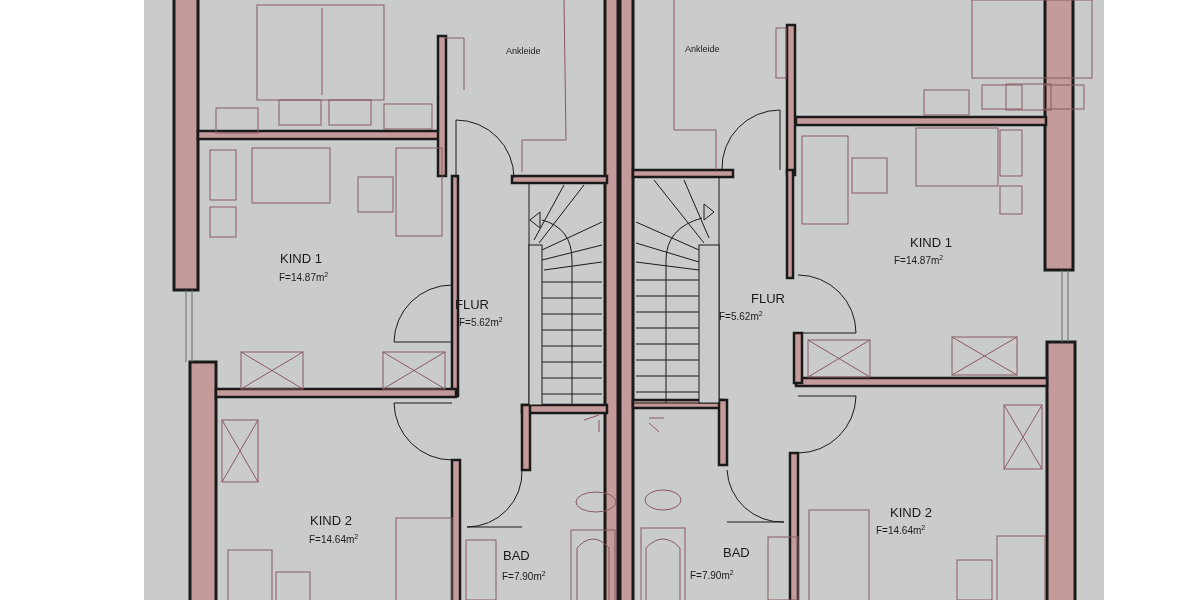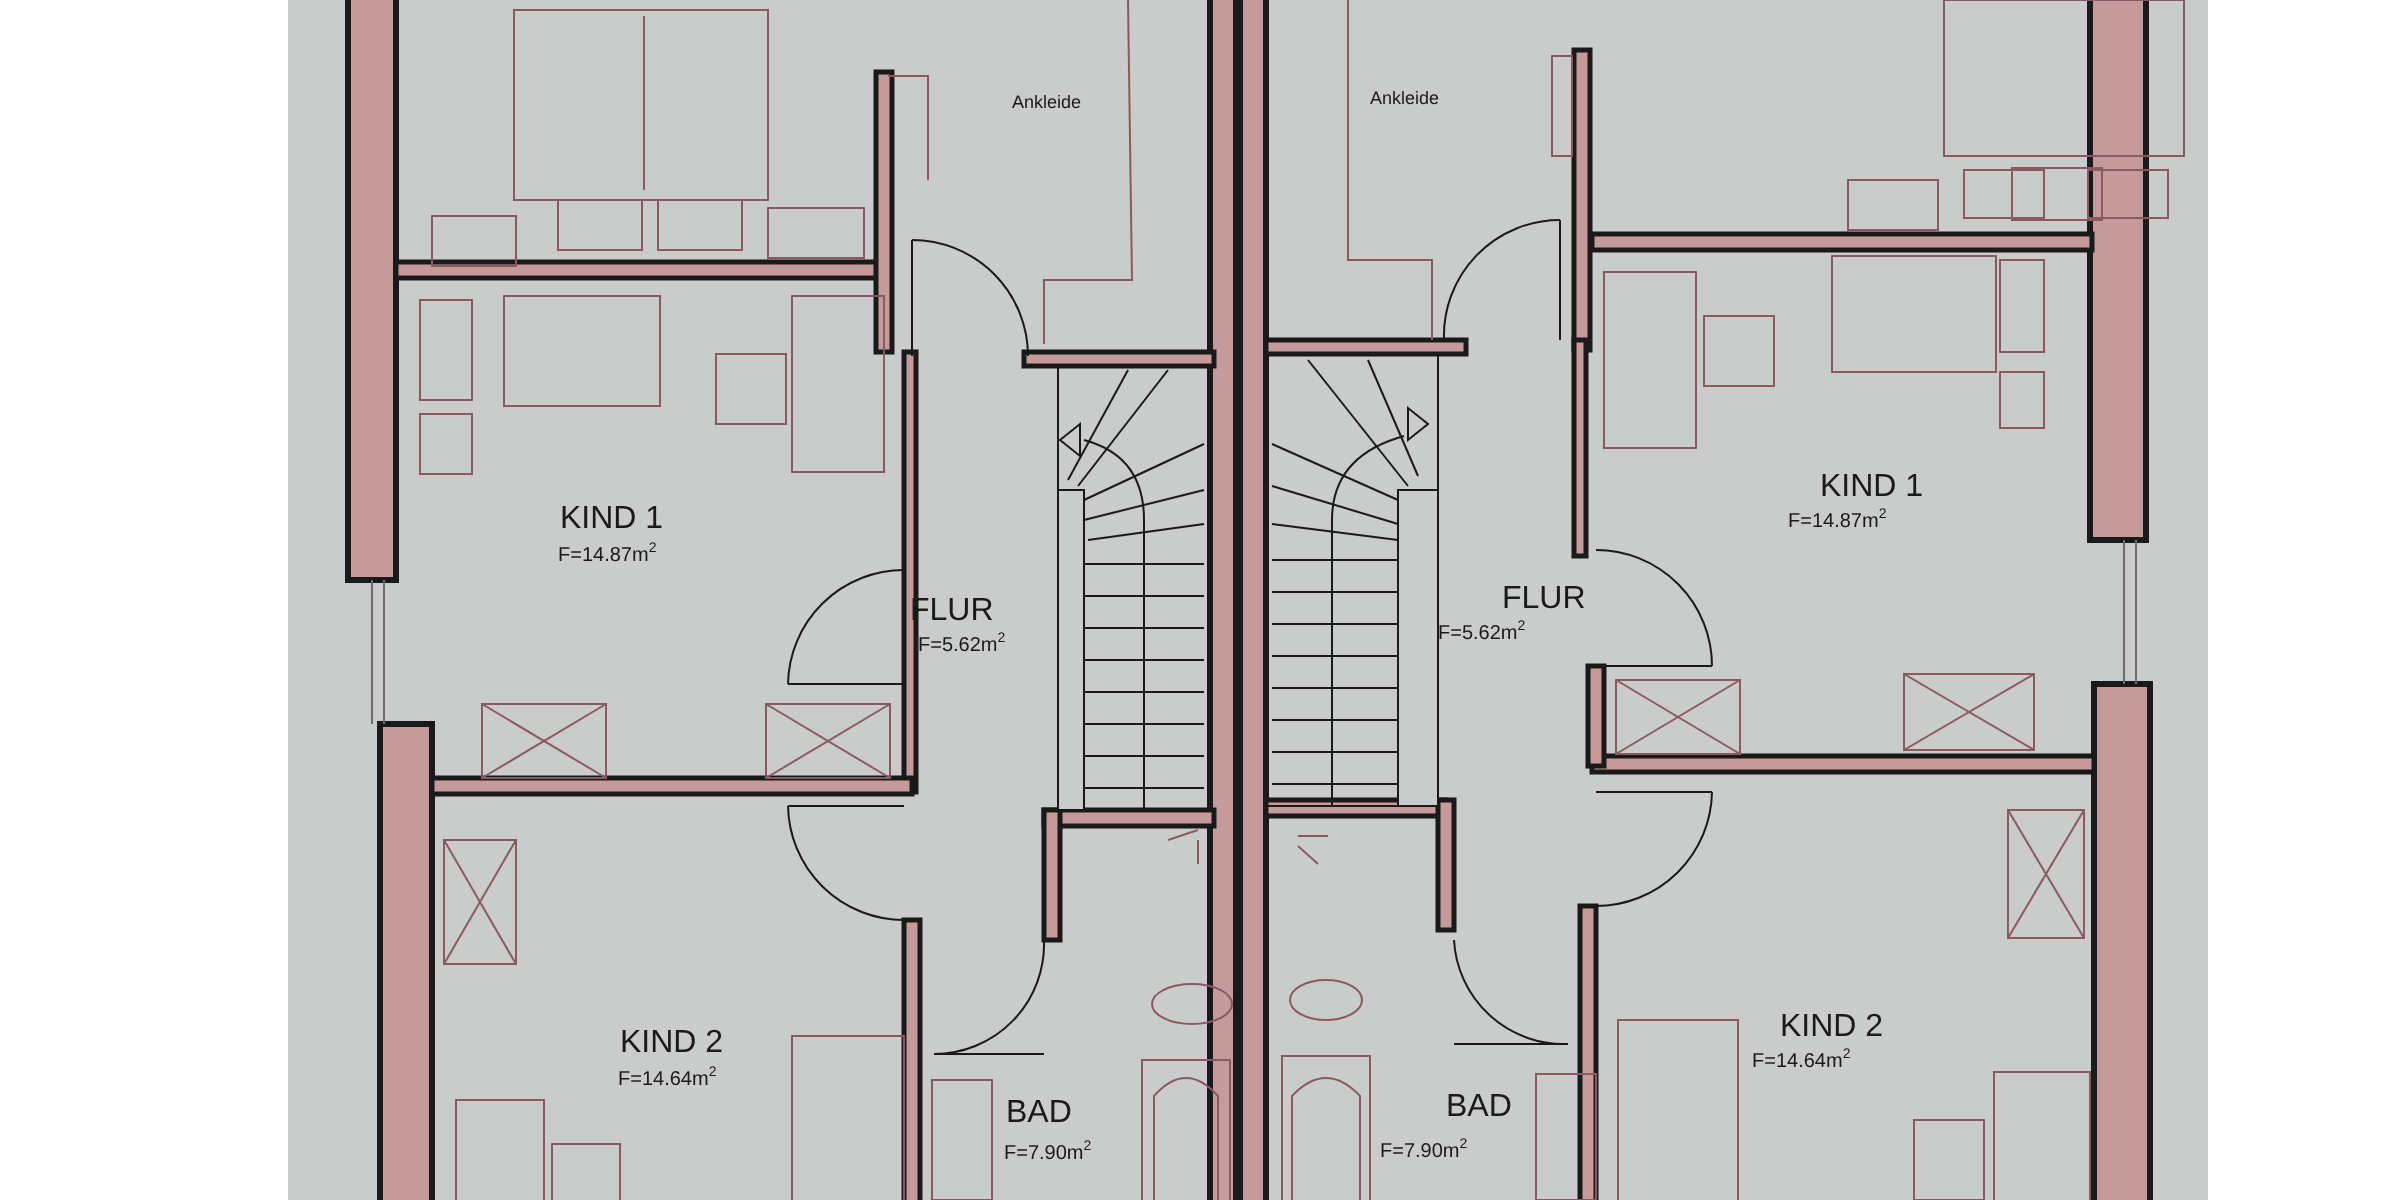--- a/index.html
+++ b/index.html
@@ -1,20 +1,20 @@
 <!DOCTYPE html>
 <html><head>
 <meta charset="utf-8">
 <style>
   html,body{margin:0;padding:0;background:#ffffff;}
   body{width:1200px;height:600px;position:relative;overflow:hidden;font-family:"Liberation Sans",sans-serif;}
   #plan{position:absolute;left:120px;top:0;width:960px;height:600px;background:#c9ccca;margin-left:24px;}
   svg{position:absolute;left:0;top:0;}
   .label{position:absolute;color:#1a1a1a;font-family:"Liberation Sans",sans-serif;white-space:nowrap;}
-  .room-name{font-size:16px;}
+  .room-name{font-size:13px;}
   .room-area{font-size:10px;}
   .room-small{font-size:9px;}
   sup{font-size:7px;}
 </style>
 </head>
 <body>
 
 <div id="plan">
   <svg width="960" height="600" viewBox="0 0 960 600">
 

